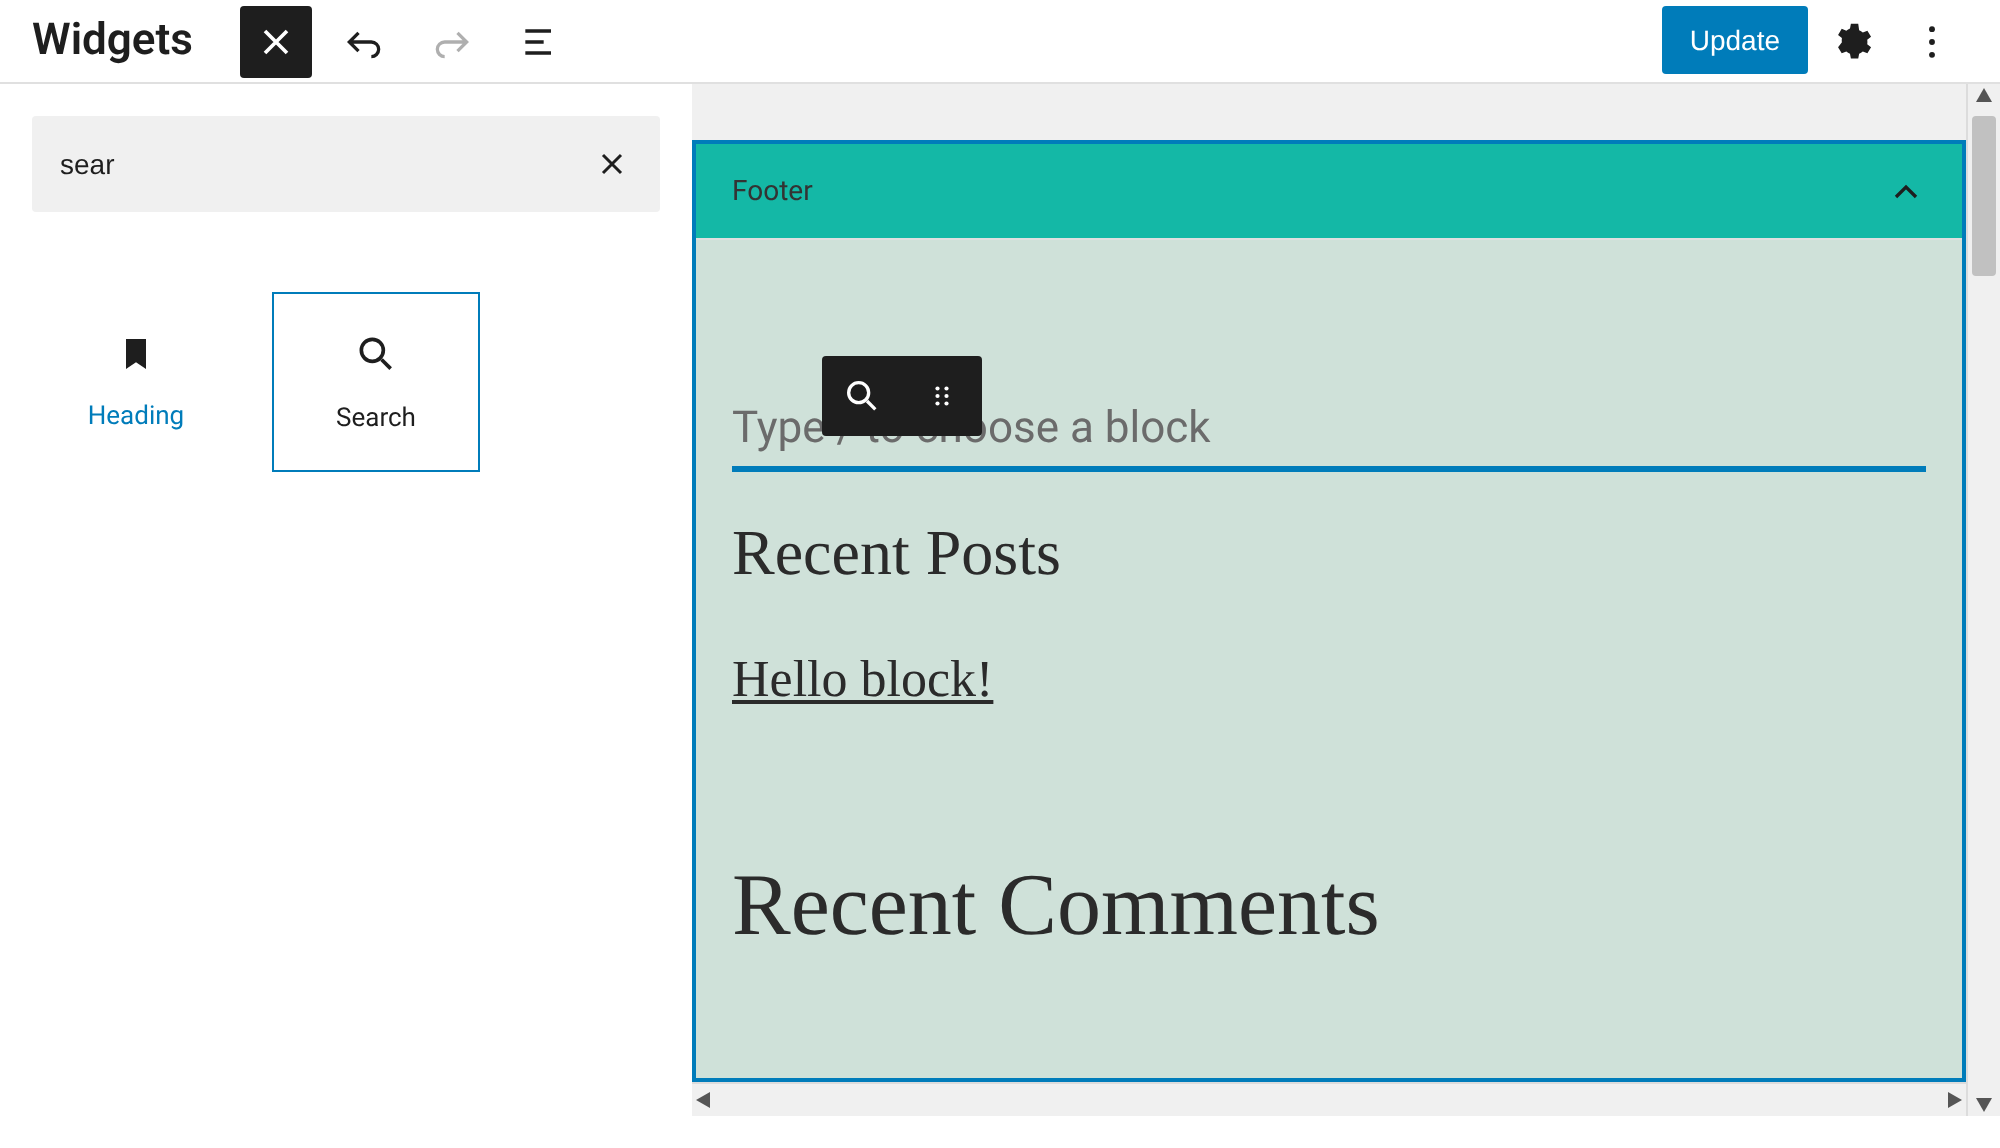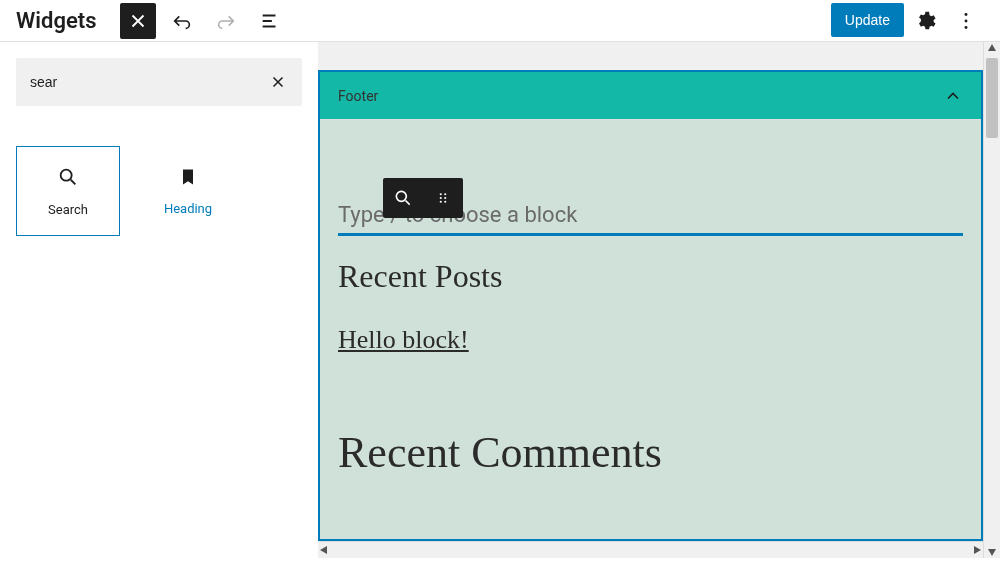--- a/index.html
+++ b/index.html
@@ -50,21 +50,21 @@
   padding: 9px 14px;
   font-size: 14px;
   border-radius: 2px;
   cursor: pointer;
 }
 .main {
   display: flex;
   height: calc(100% - 58px);
 }
 .sidebar {
-  width: 318px;
+  width: 346px;
   padding: 16px;
   background: #fff;
   flex-shrink: 0;
 }
 .search-wrap {
   position: relative;
   margin-bottom: 40px;
 }
 .search-input {
   width: 100%;
@@ -301,32 +301,32 @@
   <div class="sidebar">
     <div class="search-wrap">
       <input class="search-input" type="text" value="sear" style="">
       <button class="search-clear">
         <svg viewBox="0 0 24 24" width="18" height="18">
             <path d="M6 6 L18 18 M18 6 L6 18" stroke="#1e1e1e" stroke-width="2" fill="none"></path>
           </svg>
       </button>
     </div>
     <div class="block-grid">
+      <div class="block-card hover">
+        <svg viewBox="0 0 24 24" width="20" height="20">
+            <path d="M6 3h12v18l-6-4-6 4z" fill="#1e1e1e"></path>
+          </svg>
+        <span class="blk-label">Heading</span>
+      </div>
       <div class="block-card selected">
         <svg viewBox="0 0 24 24" width="22" height="22">
             <circle cx="10" cy="10" r="6" stroke="#1e1e1e" stroke-width="2" fill="none"></circle>
             <path d="M15 15l5 5" stroke="#1e1e1e" stroke-width="2"></path>
           </svg>
         <span class="blk-label">Search</span>
-      </div>
-      <div class="block-card hover">
-        <svg viewBox="0 0 24 24" width="20" height="20">
-            <path d="M6 3h12v18l-6-4-6 4z" fill="#1e1e1e"></path>
-          </svg>
-        <span class="blk-label">Heading</span>
       </div>
     </div>
   </div>
 
   <div class="canvas-wrap">
     <div class="canvas">
       <div class="panel-header">
         <span class="panel-title">Footer</span>
         <svg viewBox="0 0 24 24" width="20" height="20">
             <path d="M6 15l6-6 6 6" stroke="#1e1e1e" stroke-width="2" fill="none"></path>

